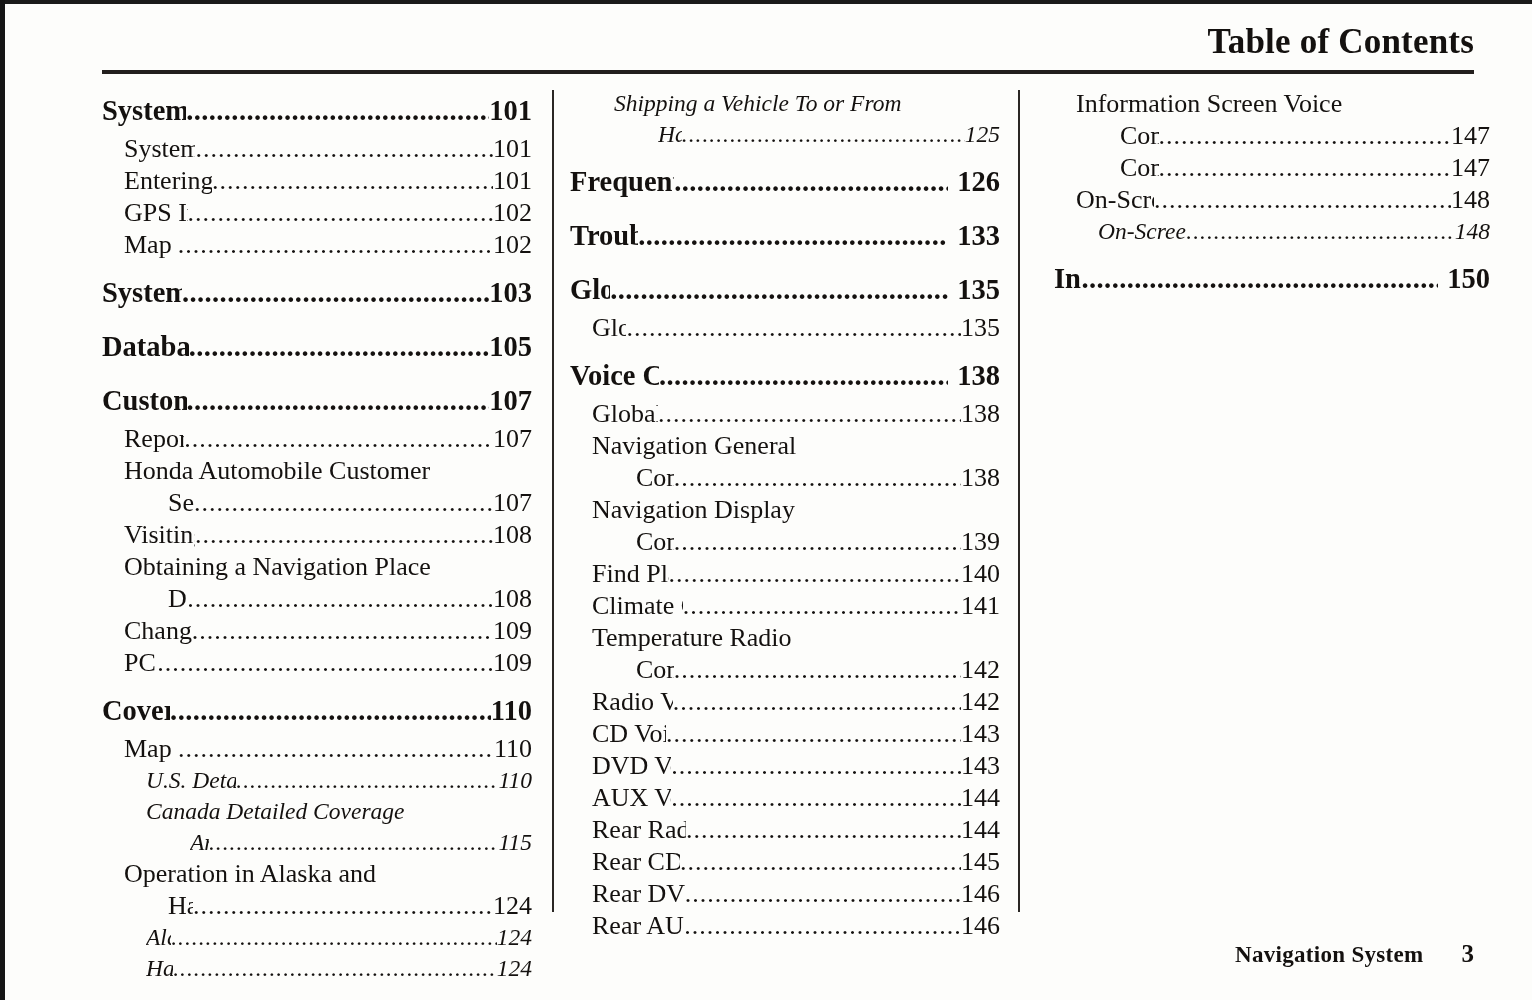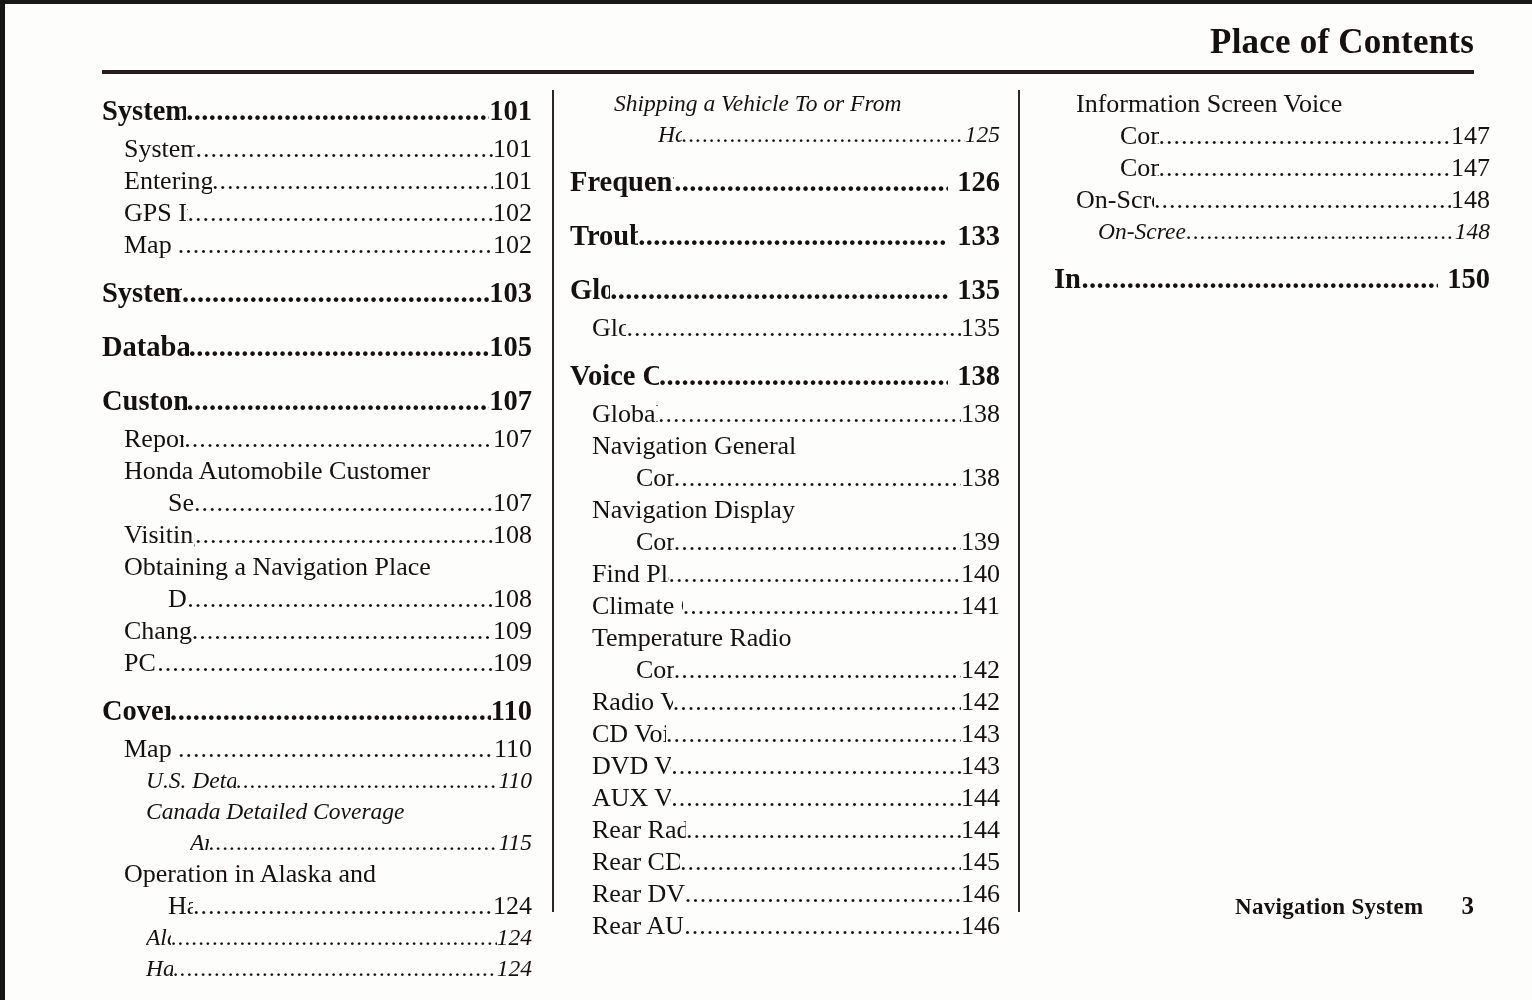--- a/index.html
+++ b/index.html
@@ -151,21 +151,21 @@
   .wrap2 { padding-left: 66px; }
   .wrap3 { padding-left: 88px; }
 
   
   .pg.spaced { padding-left: 9px; }
 
   
   .footer {
     position: absolute;
     left: 102px;
-    top: 892px;
+    top: 940px;
     width: 1372px;
     height: 40px;
   }
   .footer-inner {
     position: absolute;
     right: 0;
     top: 0;
     display: flex;
     align-items: baseline;
     white-space: nowrap;
@@ -183,21 +183,21 @@
 </style>
 </head>
 <body>
 
 <div class="page">
 
   <div class="scan-edge-top"></div>
   <div class="scan-edge-left"></div>
 
   <div class="header">
-    <div class="header-title">Place of Contents</div>
+    <div class="header-title">Table of Contents</div>
   </div>
   <div class="header-rule"></div>
 
   <div class="columns">
     <div class="col col-1" id="col-1">
         <div class="entry">
           <div class="line lvl1 first">
             <span class="label">System Initialization</span>
             <span class="dots">........................................................................................................................</span>
             <span class="pg">101</span>

